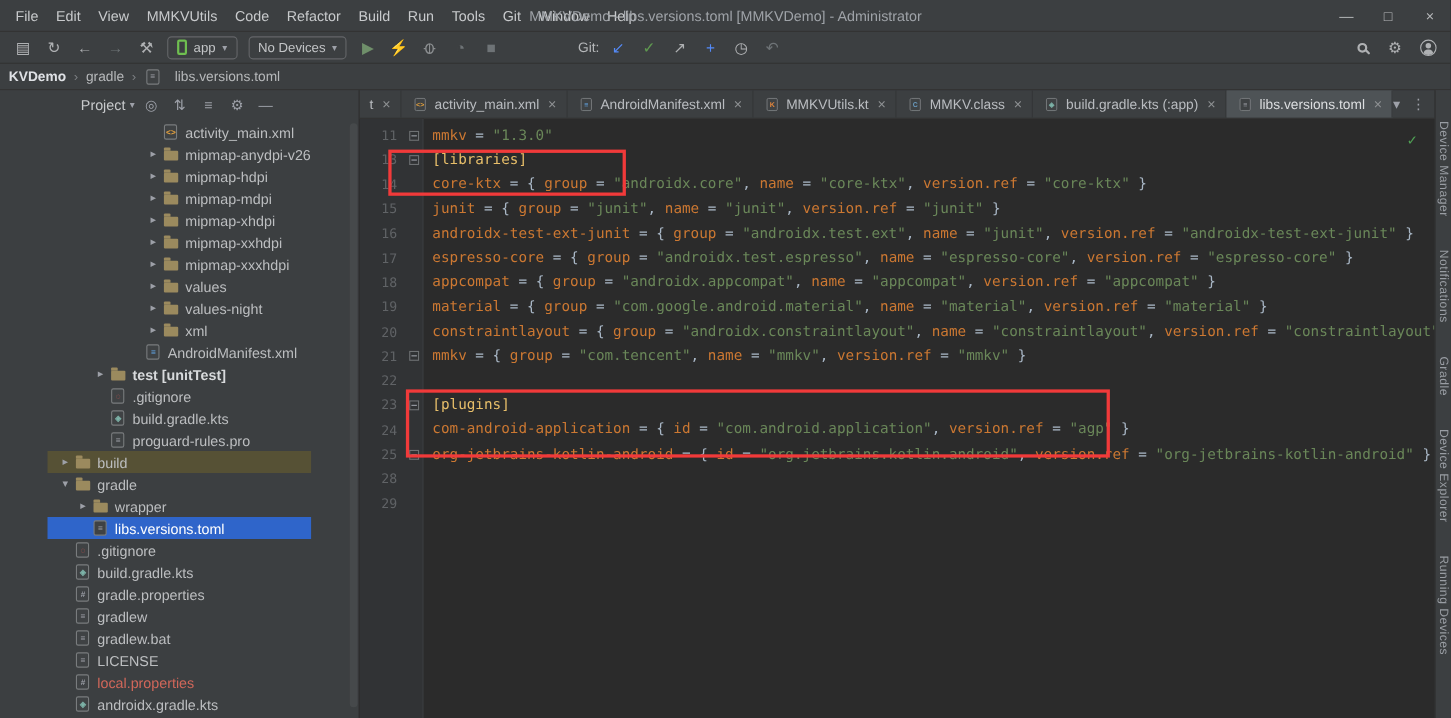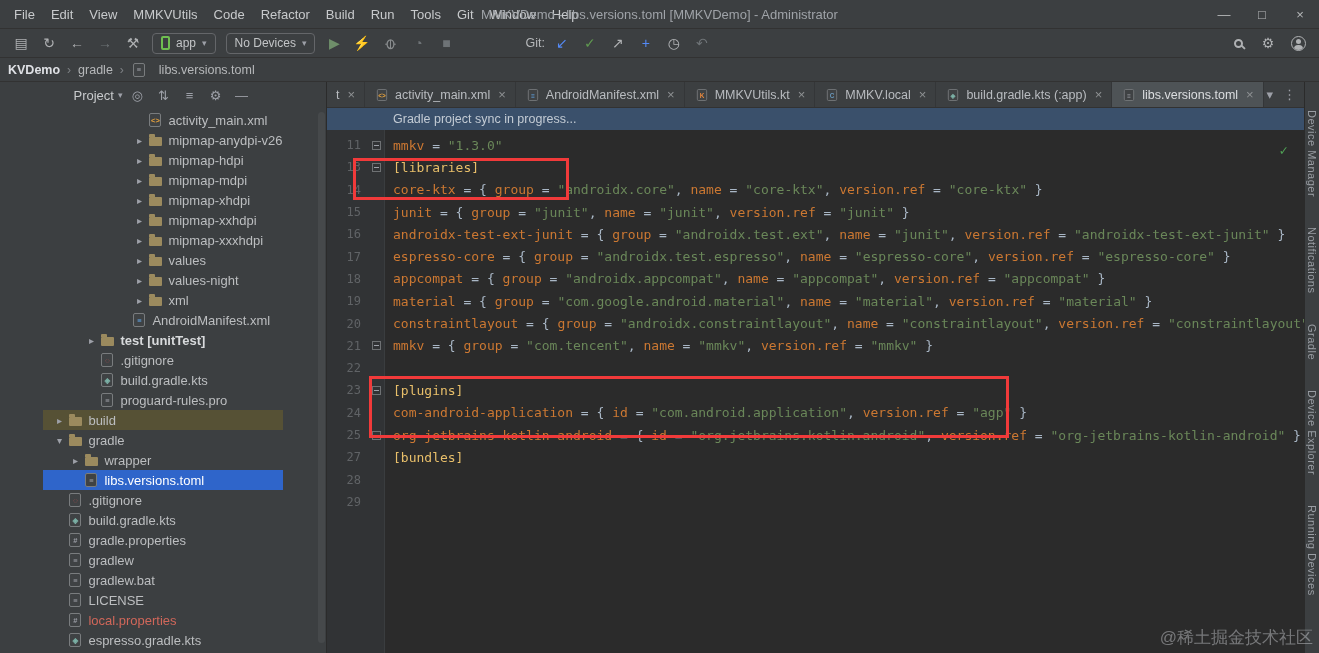--- a/index.html
+++ b/index.html
@@ -374,21 +374,21 @@
             <span class="icon">
               <span class="i-file" style="color: rgb(157, 160, 168);">#</span>
             </span>
             <span class="lbl" style="color: rgb(209, 103, 90);">local.properties</span>
           </div>
           <div class="trow" style="padding-left: 8px;">
             <span class="chev"></span>
             <span class="icon">
               <span class="i-file" style="color: rgb(125, 179, 168);">◈</span>
             </span>
-            <span class="lbl">espresso.gradle.kts</span>
+            <span class="lbl">androidx.gradle.kts</span>
           </div>
         </div>
       <div class="pp-scroll"></div>
     </div>
 
     <div class="editor-col">
       <div class="tabbar">
         <span style="display:flex;align-items:stretch;">
             <div class="tab">
               <span class="tab-label">t</span>
@@ -412,21 +412,21 @@
               <span class="icon">
                 <span class="i-file" style="color: rgb(232, 136, 61);">K</span>
               </span>
               <span class="tab-label">MMKVUtils.kt</span>
               <span class="close">×</span>
             </div>
             <div class="tab">
               <span class="icon">
                 <span class="i-file" style="color: rgb(104, 151, 187);">C</span>
               </span>
-              <span class="tab-label">MMKV.local</span>
+              <span class="tab-label">MMKV.class</span>
               <span class="close">×</span>
             </div>
             <div class="tab">
               <span class="icon">
                 <span class="i-file" style="color: rgb(125, 179, 168);">◈</span>
               </span>
               <span class="tab-label">build.gradle.kts (:app)</span>
               <span class="close">×</span>
             </div>
             <div class="tab active">
@@ -434,54 +434,49 @@
                 <span class="i-file" style="color: rgb(157, 160, 168);">≡</span>
               </span>
               <span class="tab-label">libs.versions.toml</span>
               <span class="close">×</span>
             </div>
           </span>
         <span class="tabbar-right">
           <span>▾</span>
           <span>⋮</span>
         </span>
-      </div>
-      <div class="banner">
-        <span>Gradle project sync in progress...</span>
       </div>
       <div class="code-area">
         <div class="gutter-bg"></div>
         <div class="editor-lines">
             <div class="cline"><span class="gut">11</span><span class="fold"><span class="fold-box"></span></span><span class="code"><span class="tk-k">mmkv</span><span class="tk-p"> = </span><span class="tk-s">"1.3.0"</span></span></div>
             <div class="cline"><span class="gut">13</span><span class="fold"><span class="fold-box"></span></span><span class="code"><span class="tk-sec">[libraries]</span></span></div>
             <div class="cline"><span class="gut">14</span><span class="fold"></span><span class="code"><span class="tk-k">core-ktx</span><span class="tk-p"> = { </span><span class="tk-k">group</span><span class="tk-p"> = </span><span class="tk-s">"androidx.core"</span><span class="tk-p">, </span><span class="tk-k">name</span><span class="tk-p"> = </span><span class="tk-s">"core-ktx"</span><span class="tk-p">, </span><span class="tk-k">version.ref</span><span class="tk-p"> = </span><span class="tk-s">"core-ktx"</span><span class="tk-p"> }</span></span></div>
             <div class="cline"><span class="gut">15</span><span class="fold"></span><span class="code"><span class="tk-k">junit</span><span class="tk-p"> = { </span><span class="tk-k">group</span><span class="tk-p"> = </span><span class="tk-s">"junit"</span><span class="tk-p">, </span><span class="tk-k">name</span><span class="tk-p"> = </span><span class="tk-s">"junit"</span><span class="tk-p">, </span><span class="tk-k">version.ref</span><span class="tk-p"> = </span><span class="tk-s">"junit"</span><span class="tk-p"> }</span></span></div>
             <div class="cline"><span class="gut">16</span><span class="fold"></span><span class="code"><span class="tk-k">androidx-test-ext-junit</span><span class="tk-p"> = { </span><span class="tk-k">group</span><span class="tk-p"> = </span><span class="tk-s">"androidx.test.ext"</span><span class="tk-p">, </span><span class="tk-k">name</span><span class="tk-p"> = </span><span class="tk-s">"junit"</span><span class="tk-p">, </span><span class="tk-k">version.ref</span><span class="tk-p"> = </span><span class="tk-s">"androidx-test-ext-junit"</span><span class="tk-p"> }</span></span></div>
             <div class="cline"><span class="gut">17</span><span class="fold"></span><span class="code"><span class="tk-k">espresso-core</span><span class="tk-p"> = { </span><span class="tk-k">group</span><span class="tk-p"> = </span><span class="tk-s">"androidx.test.espresso"</span><span class="tk-p">, </span><span class="tk-k">name</span><span class="tk-p"> = </span><span class="tk-s">"espresso-core"</span><span class="tk-p">, </span><span class="tk-k">version.ref</span><span class="tk-p"> = </span><span class="tk-s">"espresso-core"</span><span class="tk-p"> }</span></span></div>
             <div class="cline"><span class="gut">18</span><span class="fold"></span><span class="code"><span class="tk-k">appcompat</span><span class="tk-p"> = { </span><span class="tk-k">group</span><span class="tk-p"> = </span><span class="tk-s">"androidx.appcompat"</span><span class="tk-p">, </span><span class="tk-k">name</span><span class="tk-p"> = </span><span class="tk-s">"appcompat"</span><span class="tk-p">, </span><span class="tk-k">version.ref</span><span class="tk-p"> = </span><span class="tk-s">"appcompat"</span><span class="tk-p"> }</span></span></div>
             <div class="cline"><span class="gut">19</span><span class="fold"></span><span class="code"><span class="tk-k">material</span><span class="tk-p"> = { </span><span class="tk-k">group</span><span class="tk-p"> = </span><span class="tk-s">"com.google.android.material"</span><span class="tk-p">, </span><span class="tk-k">name</span><span class="tk-p"> = </span><span class="tk-s">"material"</span><span class="tk-p">, </span><span class="tk-k">version.ref</span><span class="tk-p"> = </span><span class="tk-s">"material"</span><span class="tk-p"> }</span></span></div>
             <div class="cline"><span class="gut">20</span><span class="fold"></span><span class="code"><span class="tk-k">constraintlayout</span><span class="tk-p"> = { </span><span class="tk-k">group</span><span class="tk-p"> = </span><span class="tk-s">"androidx.constraintlayout"</span><span class="tk-p">, </span><span class="tk-k">name</span><span class="tk-p"> = </span><span class="tk-s">"constraintlayout"</span><span class="tk-p">, </span><span class="tk-k">version.ref</span><span class="tk-p"> = </span><span class="tk-s">"constraintlayout"</span></span></div>
             <div class="cline"><span class="gut">21</span><span class="fold"><span class="fold-box"></span></span><span class="code"><span class="tk-k">mmkv</span><span class="tk-p"> = { </span><span class="tk-k">group</span><span class="tk-p"> = </span><span class="tk-s">"com.tencent"</span><span class="tk-p">, </span><span class="tk-k">name</span><span class="tk-p"> = </span><span class="tk-s">"mmkv"</span><span class="tk-p">, </span><span class="tk-k">version.ref</span><span class="tk-p"> = </span><span class="tk-s">"mmkv"</span><span class="tk-p"> }</span></span></div>
             <div class="cline"><span class="gut">22</span><span class="fold"></span><span class="code"></span></div>
             <div class="cline"><span class="gut">23</span><span class="fold"><span class="fold-box"></span></span><span class="code"><span class="tk-sec">[plugins]</span></span></div>
             <div class="cline"><span class="gut">24</span><span class="fold"></span><span class="code"><span class="tk-k">com-android-application</span><span class="tk-p"> = { </span><span class="tk-k">id</span><span class="tk-p"> = </span><span class="tk-s">"com.android.application"</span><span class="tk-p">, </span><span class="tk-k">version.ref</span><span class="tk-p"> = </span><span class="tk-s">"agp"</span><span class="tk-p"> }</span></span></div>
             <div class="cline"><span class="gut">25</span><span class="fold"><span class="fold-box"></span></span><span class="code"><span class="tk-k">org-jetbrains-kotlin-android</span><span class="tk-p"> = { </span><span class="tk-k">id</span><span class="tk-p"> = </span><span class="tk-s">"org.jetbrains.kotlin.android"</span><span class="tk-p">, </span><span class="tk-k">version.ref</span><span class="tk-p"> = </span><span class="tk-s">"org-jetbrains-kotlin-android"</span><span class="tk-p"> }</span></span></div>
-            <div class="cline"><span class="gut">27</span><span class="fold"></span><span class="code"><span class="tk-sec">[bundles]</span></span></div>
             <div class="cline"><span class="gut">28</span><span class="fold"></span><span class="code"></span></div>
             <div class="cline"><span class="gut">29</span><span class="fold"></span><span class="code"></span></div>
           </div>
         <div class="anno" style="left:26px; top:28px; width:216px; height:42px;"></div>
         <div class="anno" style="left:42px; top:246px; width:640px; height:62px;"></div>
         <span class="ok-check">✓</span>
       </div>
     </div>
 
     <div class="stripe">
         <div class="stripe-item">Device Manager</div>
         <div class="stripe-item">Notifications</div>
         <div class="stripe-item">Gradle</div>
         <div class="stripe-item">Device Explorer</div>
         <div class="stripe-item">Running Devices</div>
       </div>
   </div>
 
-  <div class="watermark">@稀土掘金技术社区</div>
 </div>
 
 </body></html>

